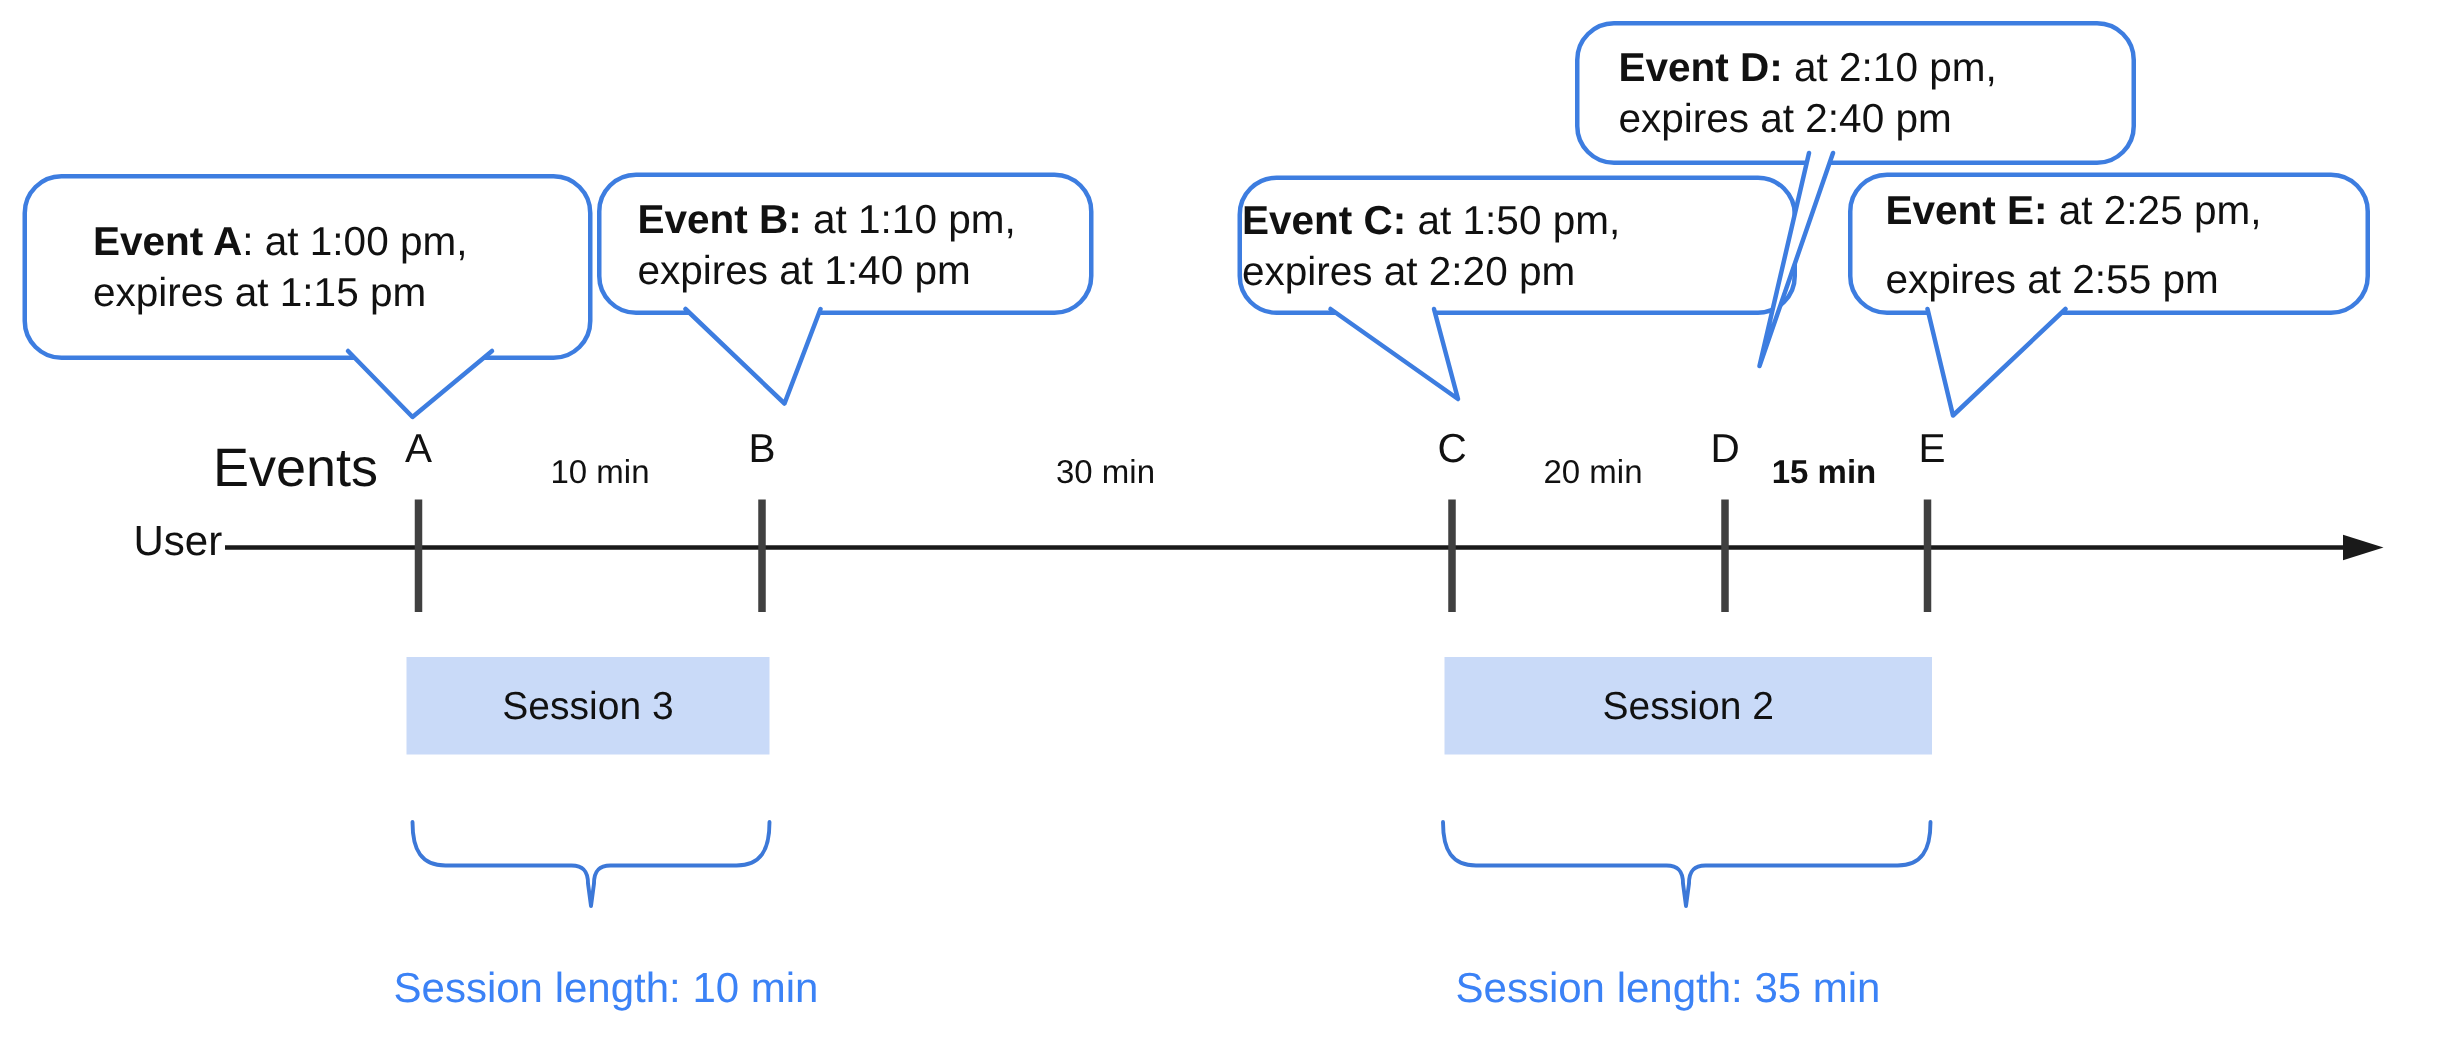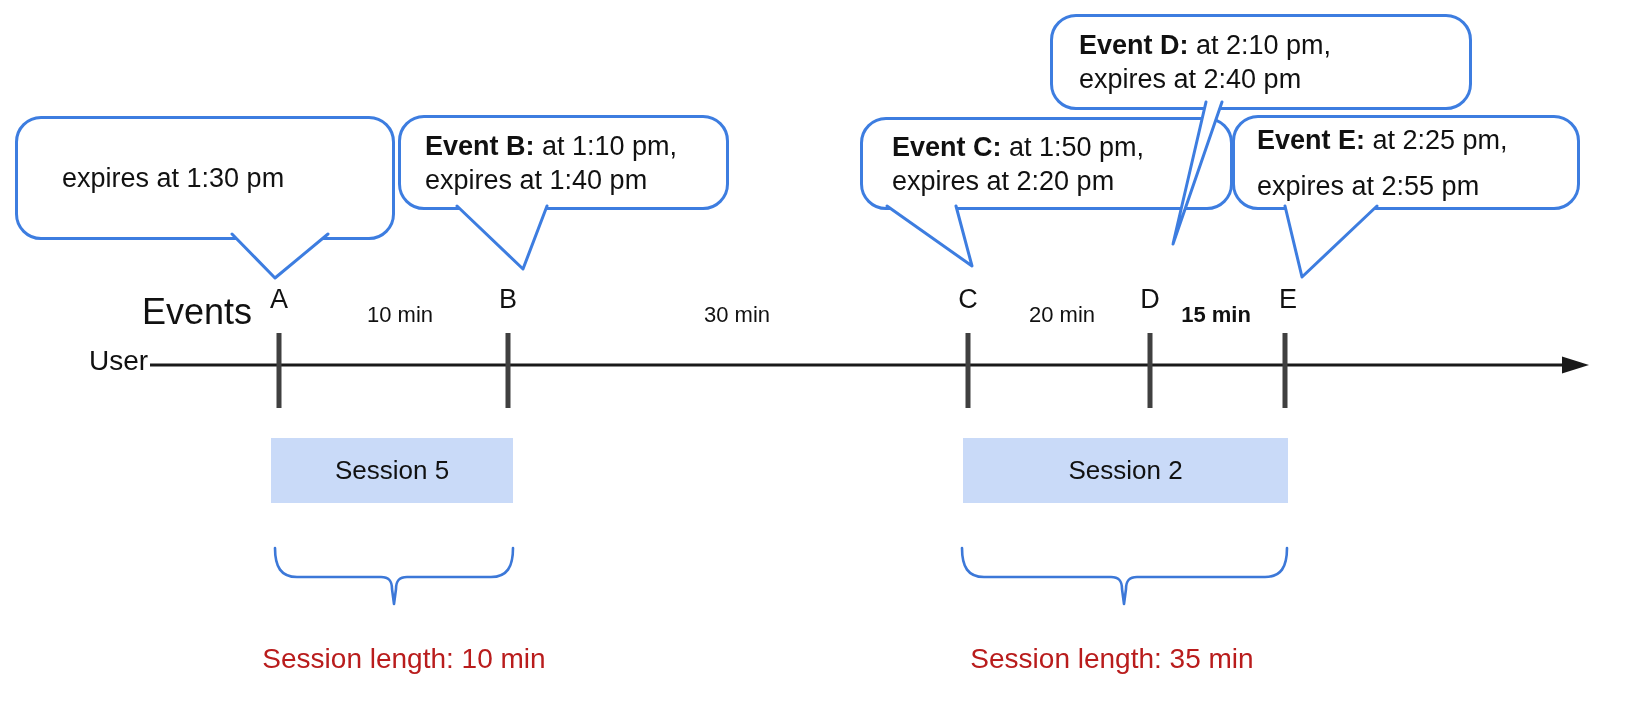--- a/index.html
+++ b/index.html
@@ -21,21 +21,21 @@
   .bubble .b{font-weight:bold;}
   .lbl{position:absolute;white-space:nowrap;z-index:4;}
   .evletter{font-size:27px;transform:translateX(-50%);}
   .gap{font-size:22px;transform:translateX(-50%);}
   .events-lab{font-size:36px;}
   .user-lab{font-size:28px;margin-left:27px;}
   .session-box{
     position:absolute;background:var(--session-fill,#c9daf8);display:flex;align-items:center;
     justify-content:center;font-size:26px;z-index:1;
   }
-  .sess-len{font-size:28px;transform:translateX(-50%);color:#b91c1c;}
+  .sess-len{font-size:28px;transform:translateX(-50%);color:#3b82f6;}
 </style>
 </head>
 <body>
 
 <div class="canvas">
 
   <svg class="layer" width="1634" height="702" viewBox="0 0 1634 702">
     <line class="tl-line" x1="150" y1="365" x2="1566" y2="365"></line>
     <polygon class="arrowhead" points="1562,356.5 1589,365 1562,373.5"></polygon>
 
@@ -43,41 +43,42 @@
     <rect class="tick" x="505.5" y="333" width="5" height="75"></rect>
     <rect class="tick" x="965.5" y="333" width="5" height="75"></rect>
     <rect class="tick" x="1147.5" y="333" width="5" height="75"></rect>
     <rect class="tick" x="1282.5" y="333" width="5" height="75"></rect>
 
     <path class="brace" d="M 275,548 C 275,567 281,577 297,577 L 381,577 C 389,577 392,581 392,589 L 394,604 L 396,589 C 396,581 399,577 407,577 L 491,577 C 507,577 513,567 513,548"></path>
     <path class="brace" d="M 962,548 C 962,567 968,577 984,577 L 1111,577 C 1119,577 1122,581 1122,589 L 1124,604 L 1126,589 C 1126,581 1129,577 1137,577 L 1265,577 C 1281,577 1287,567 1287,548"></path>
   </svg>
 
   <div class="session-box" style="left:271px;top:438px;width:242px;height:65px;">
-    <span>Session 5</span>
+    <span>Session 3</span>
   </div>
   <div class="session-box" style="left:963px;top:438px;width:325px;height:65px;">
     <span>Session 2</span>
   </div>
 
   <div class="bubble" style="left:15px;top:116px;width:380px;height:124px;padding-left:44px;">
-    <div>expires at 1:30 pm</div>
+    <div><span class="b">Event A</span><span>: at 1:00 pm,</span></div>
+    <div>expires at 1:15 pm</div>
   </div>
 
   <div class="bubble" style="left:398px;top:115px;width:331px;height:95px;padding-left:24px;">
     <div><span class="b">Event B:</span><span> at 1:10 pm,</span></div>
     <div>expires at 1:40 pm</div>
   </div>
 
-  <div class="bubble" style="left:860px;top:117px;width:373px;height:93px;padding-left:29px;">
+  <div class="bubble" style="left:825px;top:117px;width:373px;height:93px;">
     <div><span class="b">Event C:</span><span> at 1:50 pm,</span></div>
     <div>expires at 2:20 pm</div>
   </div>
 
-  <div class="bubble" style="left:1050px;top:14px;width:422px;height:96px;padding-left:26px;">
+  <div class="bubble" style="left:1050px;top:14px;width:374px;height:96px;padding-left:26px;">
     <div><span class="b">Event D:</span><span> at 2:10 pm,</span></div>
     <div>expires at 2:40 pm</div>
   </div>
 
   <div class="bubble" style="left:1232px;top:115px;width:348px;height:95px;padding-left:22px;gap:12px;">
     <div><span class="b">Event E:</span><span> at 2:25 pm,</span></div>
     <div>expires at 2:55 pm</div>
   </div>
 
   <svg class="layer tails" style="z-index:3;" width="1634" height="702" viewBox="0 0 1634 702">

